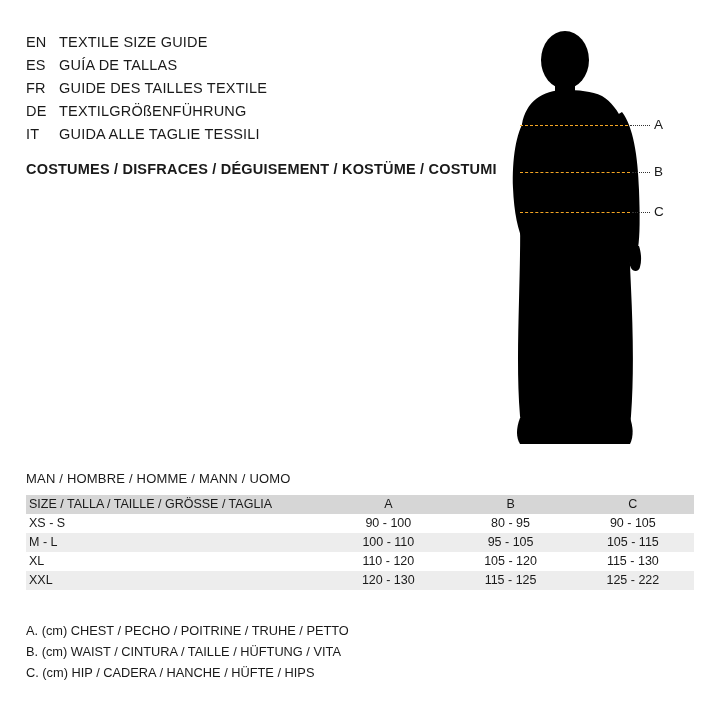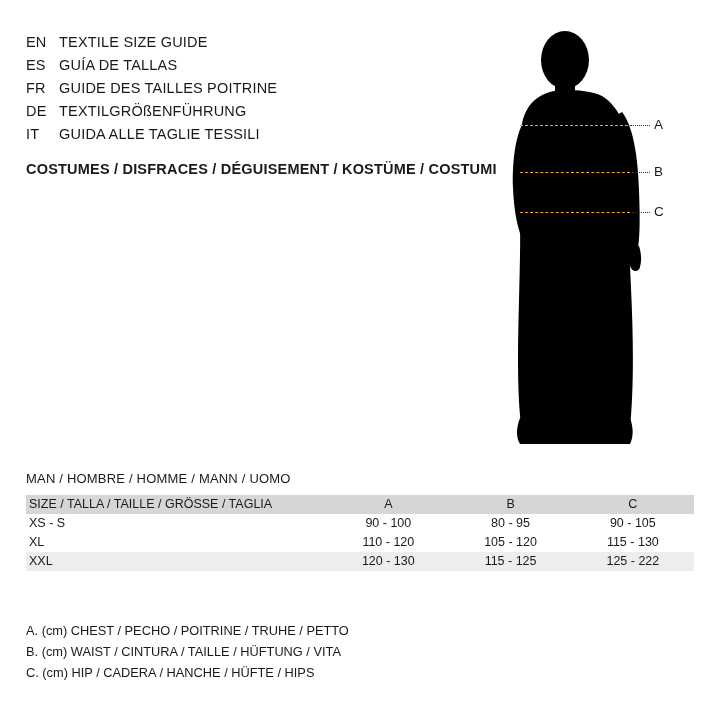--- a/index.html
+++ b/index.html
@@ -145,21 +145,21 @@
     <div class="lang-row">
       <span class="lang-code">EN</span>
       <span class="lang-text">TEXTILE SIZE GUIDE</span>
     </div>
     <div class="lang-row">
       <span class="lang-code">ES</span>
       <span class="lang-text">GUÍA DE TALLAS</span>
     </div>
     <div class="lang-row">
       <span class="lang-code">FR</span>
-      <span class="lang-text">GUIDE DES TAILLES POITRINE</span>
+      <span class="lang-text">GUIDE DES TAILLES TEXTILE</span>
     </div>
     <div class="lang-row">
       <span class="lang-code">DE</span>
       <span class="lang-text">TEXTILGRÖßENFÜHRUNG</span>
     </div>
     <div class="lang-row">
       <span class="lang-code">IT</span>
       <span class="lang-text">GUIDA ALLE TAGLIE TESSILI</span>
     </div>
   </div>
@@ -233,20 +233,26 @@
         <th class="val-col">C</th>
       </tr>
     </thead>
     <tbody>
       <tr class="row-alt-0">
         <td class="first-col">XS - S</td>
         <td class="val-col">90 - 100</td>
         <td class="val-col">80 - 95</td>
         <td class="val-col">90 - 105</td>
       </tr>
+      <tr class="row-alt-1">
+        <td class="first-col">M - L</td>
+        <td class="val-col">100 - 110</td>
+        <td class="val-col">95 - 105</td>
+        <td class="val-col">105 - 115</td>
+      </tr>
       <tr class="row-alt-0">
         <td class="first-col">XL</td>
         <td class="val-col">110 - 120</td>
         <td class="val-col">105 - 120</td>
         <td class="val-col">115 - 130</td>
       </tr>
       <tr class="row-alt-1">
         <td class="first-col">XXL</td>
         <td class="val-col">120 - 130</td>
         <td class="val-col">115 - 125</td>

